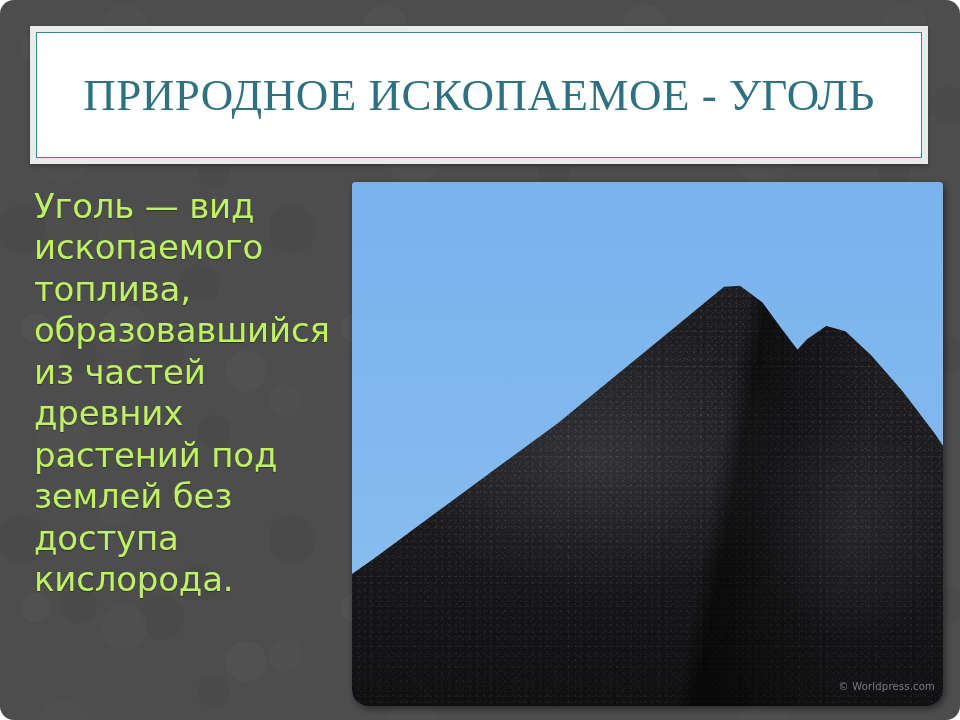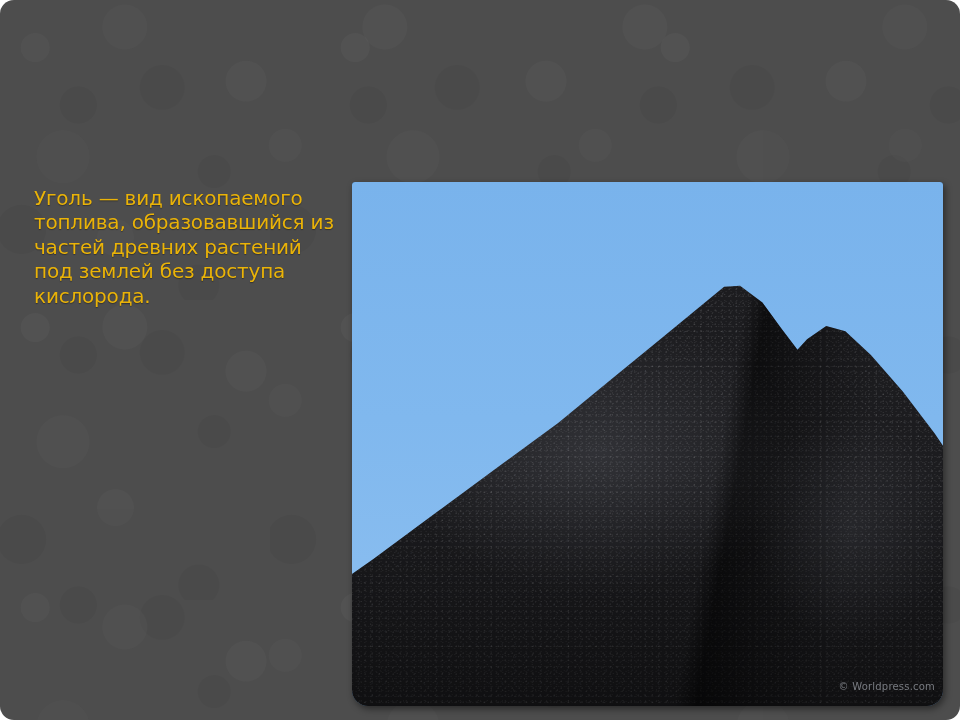--- a/index.html
+++ b/index.html
@@ -80,23 +80,23 @@
     padding: 0 26px;
     font-weight: 400;
   }
 
   
   .body-text {
     position: absolute;
     left: 34px;
     top: 186px;
     width: 300px;
-    color: #eab308;
+    color: #bef264;
     font-family: "DejaVu Sans", sans-serif;
-    font-size: 20px;
+    font-size: 34px;
     line-height: 1.22;
     letter-spacing: -0.2px;
     text-shadow: 0 1px 1px rgba(0,0,0,.35);
   }
 
   
   .photo {
     position: absolute;
     left: 352px;
     top: 182px;
@@ -178,20 +178,25 @@
     white-space: nowrap;
   }
 </style>
 </head>
 <body>
 
 <div class="slide">
 
   <div class="slide-texture"></div>
 
+  <div class="title-frame">
+    <div class="title-inner">
+      <div class="title-text">ПРИРОДНОЕ ИСКОПАЕМОЕ - УГОЛЬ</div>
+    </div>
+  </div>
 
   <div class="body-text">Уголь — вид ископаемого топлива, образовавшийся из частей древних растений под землей без доступа кислорода.</div>
 
   <div class="photo">
     <div class="sky"></div>
     <div class="heap">
       <div class="heap-main"></div>
       <div class="heap-crease"></div>
       <div class="heap-sheen"></div>
     </div>

